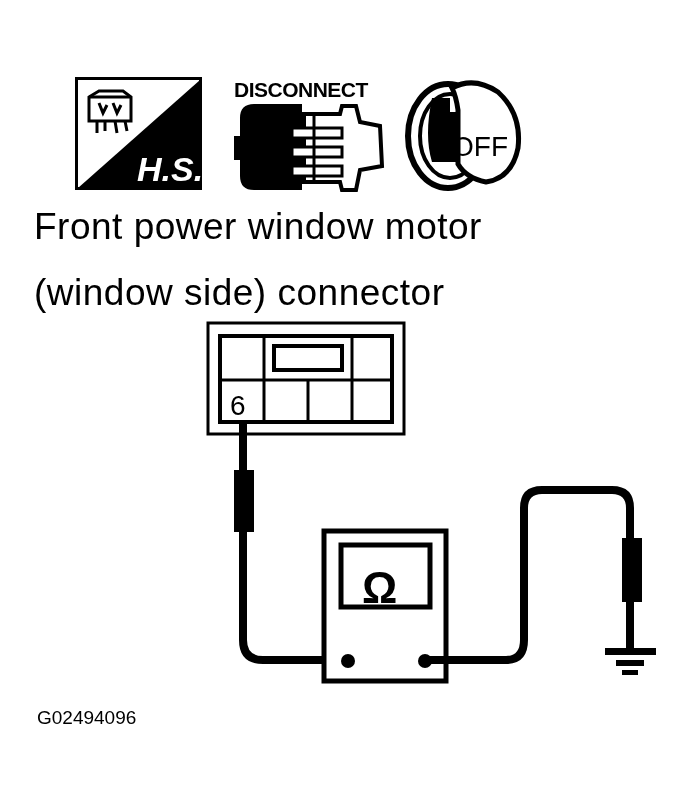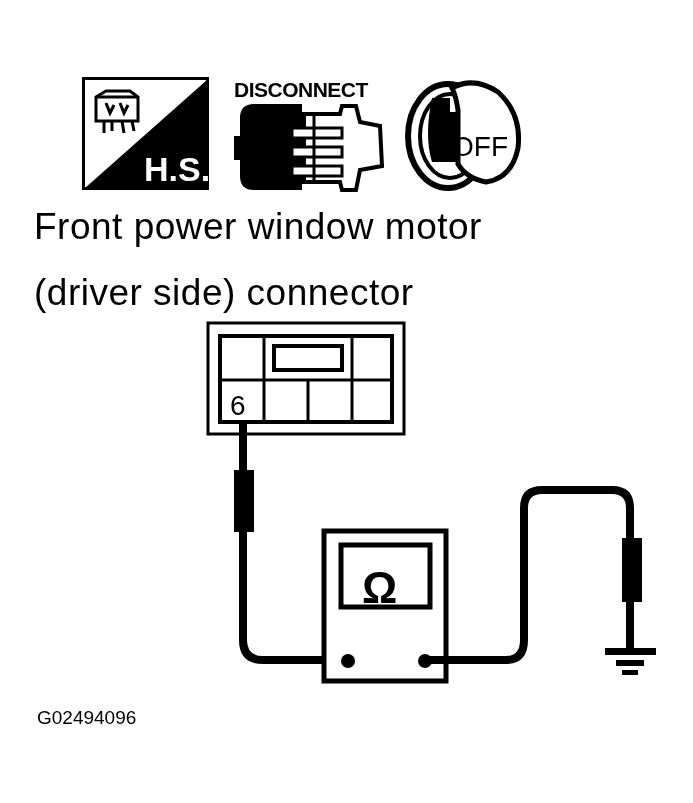--- a/index.html
+++ b/index.html
@@ -6,21 +6,21 @@
     body { width: 693px; height: 803px; position: relative; overflow: hidden; font-family: "Liberation Sans", sans-serif; color: #000; }
     .abs { position: absolute; }
     .title-line { position: absolute; left: 34px; font-size: 37px; letter-spacing: 0.5px; white-space: nowrap; font-family: "Liberation Sans", sans-serif; }
     .caption { position: absolute; left: 37px; top: 707px; font-size: 19px; font-family: "Liberation Sans", sans-serif; text-align: right; }
     .disc-label { position: absolute; left: 234px; top: 78px; font-size: 21px; font-weight: bold; font-family: "Liberation Sans", sans-serif; letter-spacing: -0.5px; }
     svg text { font-family: "Liberation Sans", sans-serif; }
   </style>
 </head>
 <body>
 
-<div class="abs" style="left:82px; top:77px; width:130px; height:115px;">
+<div class="abs" style="left:75px; top:77px; width:130px; height:115px;font-style:italic;">
   <svg width="130" height="115" viewBox="0 0 130 115">
     <rect x="1.5" y="1.5" width="124" height="110" fill="#fff" stroke="#000" stroke-width="3"></rect>
     <polygon points="125,3 125,111 3,111" fill="#000"></polygon>
 
     <g stroke="#000" stroke-width="3" fill="#fff">
       <path d="M14 20 L24 14 L48 14 L56 20 L56 44 L14 44 Z"></path>
       <path d="M14 20 L56 20"></path>
       <path d="M22 44 L22 56 M30 44 L30 54 M40 44 L42 56 M50 44 L52 54" fill="none"></path>
       <path d="M24 26 L28 36 L32 28 M38 26 L42 36 L46 28" fill="none"></path>
     </g>
@@ -47,21 +47,21 @@
   <svg width="125" height="115" viewBox="0 0 125 115">
     <ellipse cx="46" cy="58" rx="40" ry="52" fill="#fff" stroke="#000" stroke-width="6"></ellipse>
     <ellipse cx="48" cy="58" rx="30" ry="42" fill="#fff" stroke="#000" stroke-width="4"></ellipse>
     <path d="M30 20 L48 20 L48 34 L54 34 L54 84 L30 84 Q22 58 30 20 Z" fill="#000"></path>
     <path d="M50 10 Q72 -2 96 14 Q120 36 116 70 Q110 100 84 104 Q64 100 56 86 L56 32 Q54 18 50 10 Z" fill="#fff" stroke="#000" stroke-width="5"></path>
     <text x="50" y="78" font-size="28" fill="#000">OFF</text>
   </svg>
 </div>
 
 <div class="title-line" style="top:206px;">Front power window motor</div>
-<div class="title-line" style="top:272px;">(driver side) connector</div>
+<div class="title-line" style="top:272px;">(window side) connector</div>
 
 <div class="abs" style="left:0; top:0; width:693px; height:803px; pointer-events:none;">
   <svg width="693" height="803" viewBox="0 0 693 803">
 
     <g>
       <rect x="208" y="323" width="196" height="111" fill="#fff" stroke="#000" stroke-width="3"></rect>
       <rect x="220" y="336" width="172" height="86" fill="#fff" stroke="#000" stroke-width="4"></rect>
       <line x1="220" y1="380" x2="392" y2="380" stroke="#000" stroke-width="3"></line>
       <line x1="264" y1="336" x2="264" y2="422" stroke="#000" stroke-width="3"></line>
       <line x1="352" y1="336" x2="352" y2="422" stroke="#000" stroke-width="3"></line>

